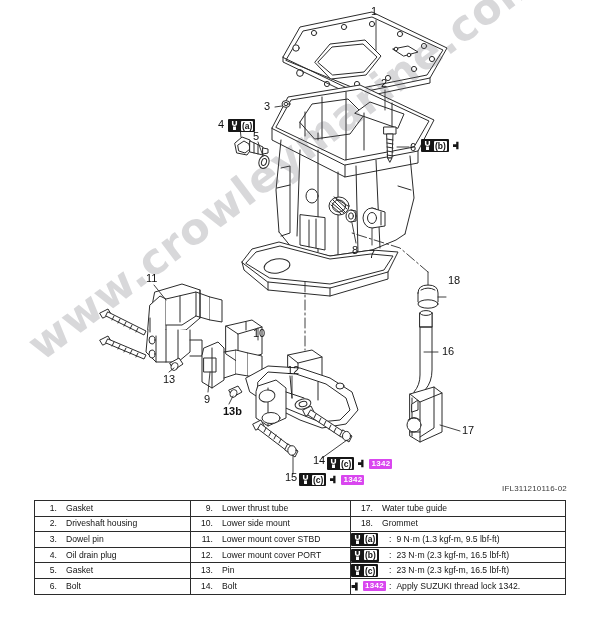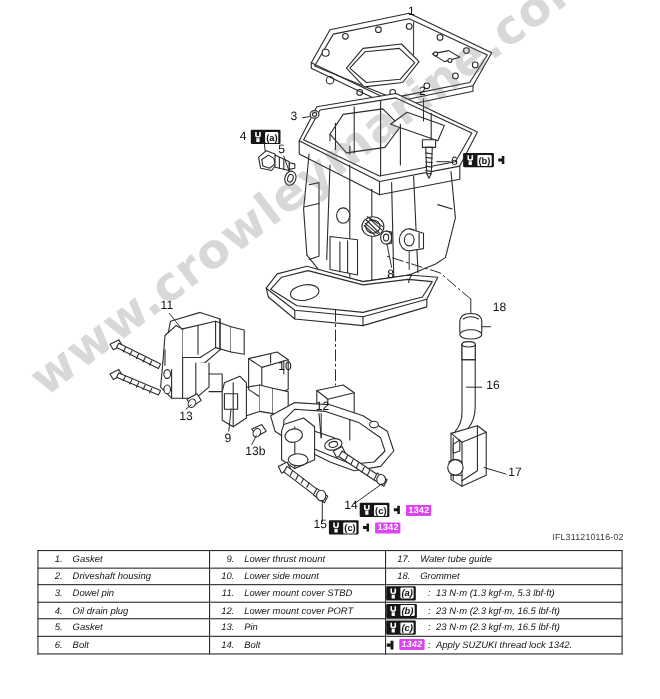--- a/index.html
+++ b/index.html
@@ -87,21 +87,20 @@
   .parts-table td{
     border:1px solid #2b2b2b;
     height:14.6px;
     padding:0 0 0 0;
     font-size:8.6px;
     line-height:13px;
     color:#141414;
     vertical-align:middle;
     overflow:hidden;
     white-space:nowrap;
-    font-style:italic;
   }
   .parts-table td.blank{border:1px solid #2b2b2b;}
   .c-num{
     display:inline-block;width:22px;text-align:right;
     padding-right:0;font-size:8.6px;
   }
   .c-lbl{display:inline-block;padding-left:9px;font-size:8.6px;}
   .col-a{width:156px;}
   .col-b{width:160px;}
   .col-c{width:215px;}
@@ -407,21 +406,21 @@
   <div class="callout" style="left:218px;top:119px;">4</div>
   <div class="callout" style="left:253px;top:131px;">5</div>
   <div class="callout" style="left:410px;top:142px;">6</div>
   <div class="callout" style="left:369px;top:249px;">7</div>
   <div class="callout" style="left:352px;top:245px;">8</div>
   <div class="callout" style="left:204px;top:394px;">9</div>
   <div class="callout" style="left:253px;top:328px;">10</div>
   <div class="callout" style="left:146px;top:273px;">11</div>
   <div class="callout" style="left:287px;top:365px;">12</div>
   <div class="callout" style="left:163px;top:374px;">13</div>
-  <div class="callout" style="left:223px;top:406px;">13b</div>
+  <div class="callout" style="left:223px;top:406px;font-weight:bold;">13b</div>
   <div class="callout" style="left:313px;top:455px;">14</div>
   <div class="callout" style="left:285px;top:472px;">15</div>
   <div class="callout" style="left:442px;top:346px;">16</div>
   <div class="callout" style="left:462px;top:425px;">17</div>
   <div class="callout" style="left:448px;top:275px;">18</div>
 
   <div class="badge-abs" style="left:228px;top:116px;">
     <span class="tq">
       <svg class="wr" viewBox="0 0 12 12" aria-hidden="true">
           <path d="M3.2 1.2 L3.2 4.6 Q3.2 6.6 6 6.6 Q8.8 6.6 8.8 4.6 L8.8 1.2 L7.2 1.2 L7.2 4.2 Q7.2 5.2 6 5.2 Q4.8 5.2 4.8 4.2 L4.8 1.2 Z M4.4 7.2 L7.6 7.2 L7.6 10.9 L4.4 10.9 Z" fill="#ffffff"></path>
@@ -479,21 +478,21 @@
   <table class="parts-table">
     <colgroup>
         <col class="col-a">
         <col class="col-b">
         <col class="col-c">
       </colgroup>
     <tbody>
 
       <tr>
         <td><span class="c-num">1.</span><span class="c-lbl">Gasket</span></td>
-        <td><span class="c-num">9.</span><span class="c-lbl">Lower thrust mount</span></td>
+        <td><span class="c-num">9.</span><span class="c-lbl">Lower thrust tube</span></td>
         <td><span class="c-num">17.</span><span class="c-lbl">Water tube guide</span></td>
       </tr>
 
       <tr>
         <td><span class="c-num">2.</span><span class="c-lbl">Driveshaft housing</span></td>
         <td><span class="c-num">10.</span><span class="c-lbl">Lower side mount</span></td>
         <td><span class="c-num">18.</span><span class="c-lbl">Grommet</span></td>
       </tr>
 
       <tr>
@@ -503,21 +502,21 @@
           <div class="ic-wrap">
             <span class="ic-slot">
               <span class="tq">
                 <svg class="wr" viewBox="0 0 12 12" aria-hidden="true">
                     <path d="M3.2 1.2 L3.2 4.6 Q3.2 6.6 6 6.6 Q8.8 6.6 8.8 4.6 L8.8 1.2 L7.2 1.2 L7.2 4.2 Q7.2 5.2 6 5.2 Q4.8 5.2 4.8 4.2 L4.8 1.2 Z M4.4 7.2 L7.6 7.2 L7.6 10.9 L4.4 10.9 Z" fill="#ffffff"></path>
                   </svg>
                 <span class="lt">(a)</span>
               </span>
             </span>
             <span class="ic-sep">:</span>
-            <span class="ic-txt">13 N·m (1.3 kgf-m, 5.3 lbf-ft)</span>
+            <span class="ic-txt">9 N·m (1.3 kgf-m, 9.5 lbf-ft)</span>
           </div>
         </td>
       </tr>
 
       <tr>
         <td><span class="c-num">4.</span><span class="c-lbl">Oil drain plug</span></td>
         <td><span class="c-num">12.</span><span class="c-lbl">Lower mount cover PORT</span></td>
         <td class="ic-cell">
           <div class="ic-wrap">
             <span class="ic-slot">

